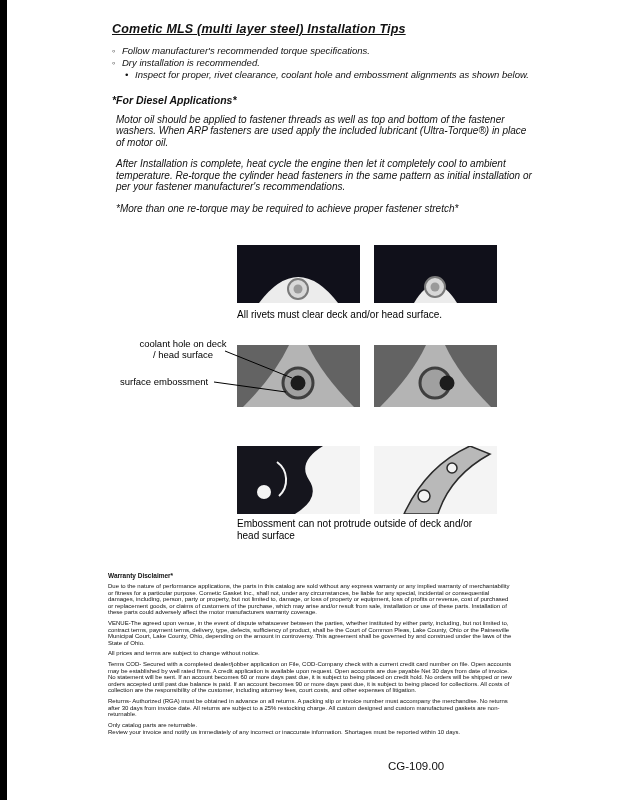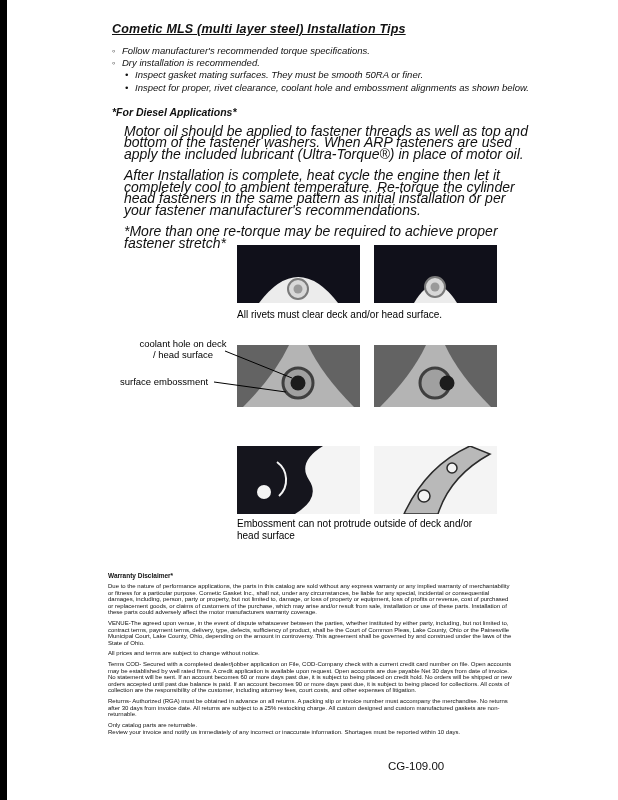--- a/index.html
+++ b/index.html
@@ -18,21 +18,21 @@
   }
   ul.tips { list-style:none; margin-left:2px; }
   ul.tips > li { position:relative; padding-left:12px; font-size:9.5px; line-height:12.2px; }
   ul.tips > li::before { content:"◦"; position:absolute; left:2px; top:0; font-size:9.5px; }
   ul.subtips { list-style:none; margin-left:14px; }
   ul.subtips > li { position:relative; padding-left:11px; font-size:9.5px; line-height:12.2px; }
   ul.subtips > li::before { content:"•"; position:absolute; left:1px; top:0; font-size:9.5px; }
 
   .diesel { margin-top:12px; margin-left:4px; }
   .diesel h2 { font-size:10.5px; font-weight:bold; margin:0 0 8px 0; }
-  .diesel p { font-size:14px; line-height:11.5px; margin:0 0 10px 12px; }
+  .diesel p { font-size:10px; line-height:11.5px; margin:0 0 10px 4px; }
 
   .diagrams { position:absolute; left:0; top:228px; width:618px; height:335px; }
   .dlabel { position:absolute; width:123px; font-size:10px; color:#1a1a1a;margin-top:36px; }
   .dimg { position:absolute; width:123px; }
   .dimg svg { display:block; width:100%; height:100%; }
   .dcaption { position:absolute; left:237px; font-size:10px; color:#000; line-height:11.5px; }
   .callout { position:absolute; font-size:9.5px; line-height:11px; color:#000; }
   .lines { position:absolute; left:0; top:0; width:618px; height:335px; pointer-events:none; }
 
   .legal { position:absolute; left:108px; top:572px; width:404px; color:#111; }
@@ -47,21 +47,20 @@
 <div class="page">
   <div class="spine"></div>
 
   <div class="content">
     <h1 class="title">Cometic MLS (multi layer steel) Installation Tips</h1>
 
     <ul class="tips">
       <li>Follow manufacturer's recommended torque specifications.</li>
       <li>Dry installation is recommended.</li>
       <ul class="subtips">
-        <li>Inspect gasket mating surfaces.  They must be smooth 50RA or finer.</li>
         <li>Inspect for proper, rivet clearance, coolant hole and embossment alignments as shown below.</li>
       </ul>
     </ul>
 
     <div class="diesel">
       <h2>*For Diesel Applications*</h2>
       <p>Motor oil should be applied to fastener threads as well as top and bottom of the fastener washers. When ARP fasteners are used apply the included lubricant (Ultra-Torque®) in place of motor oil.</p>
       <p>After Installation is complete, heat cycle the engine then let it completely cool to ambient temperature. Re-torque the cylinder head fasteners in the same pattern as initial installation or per your fastener manufacturer's recommendations.</p>
       <p>*More than one re-torque may be required to achieve proper fastener stretch*</p>
     </div>

